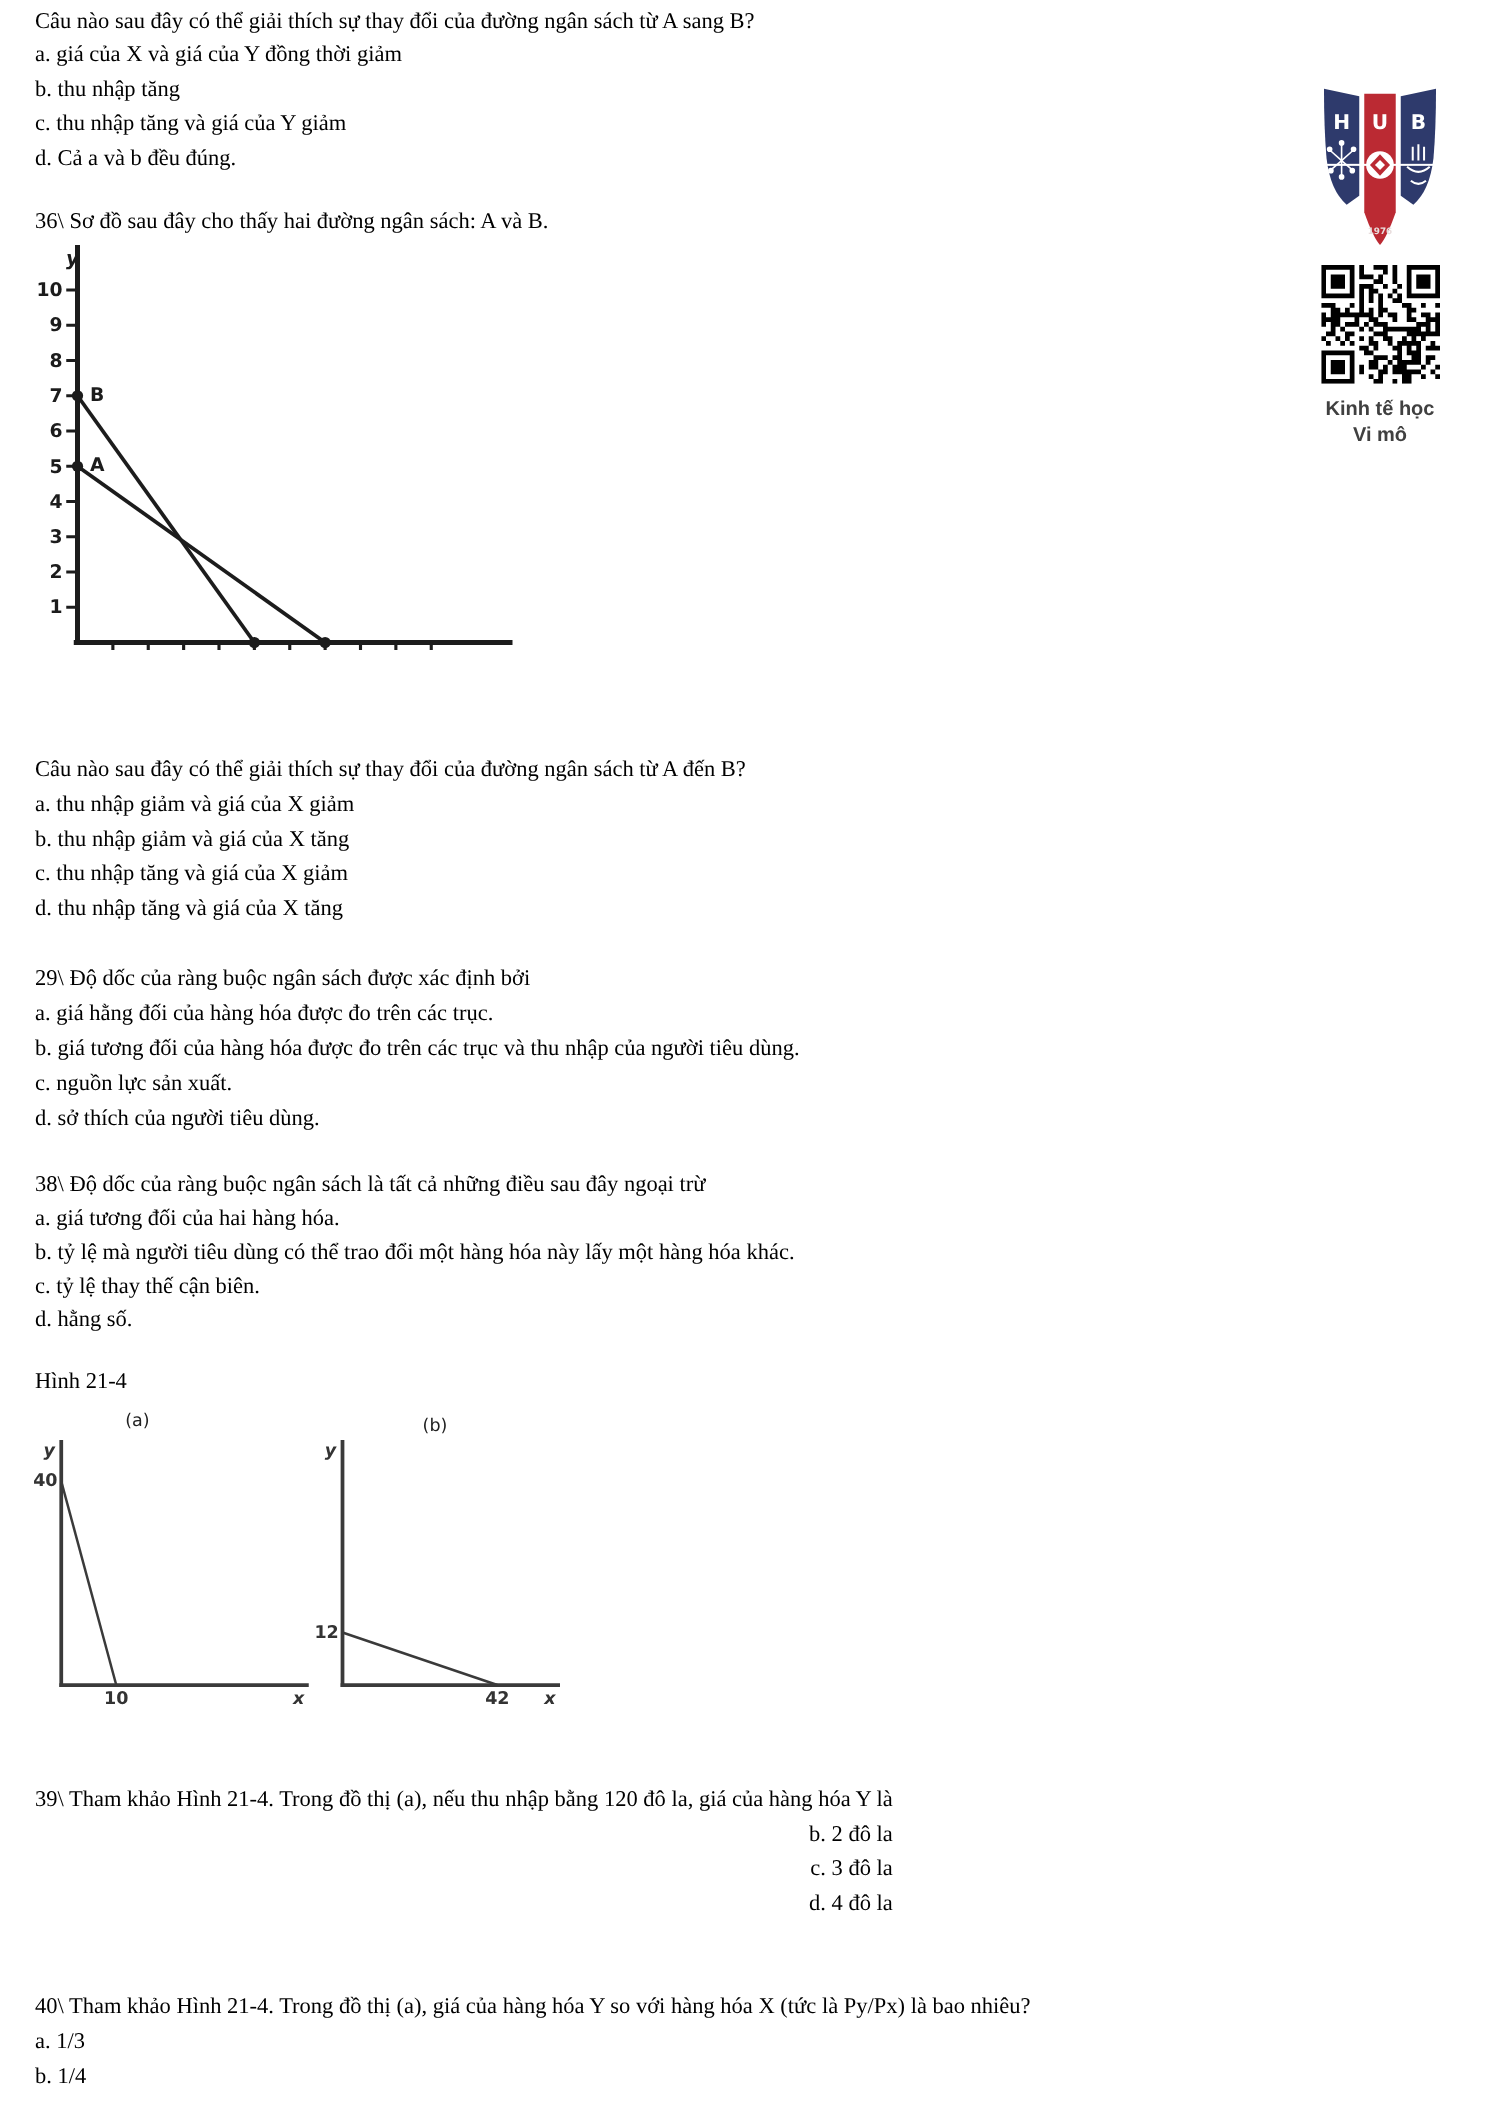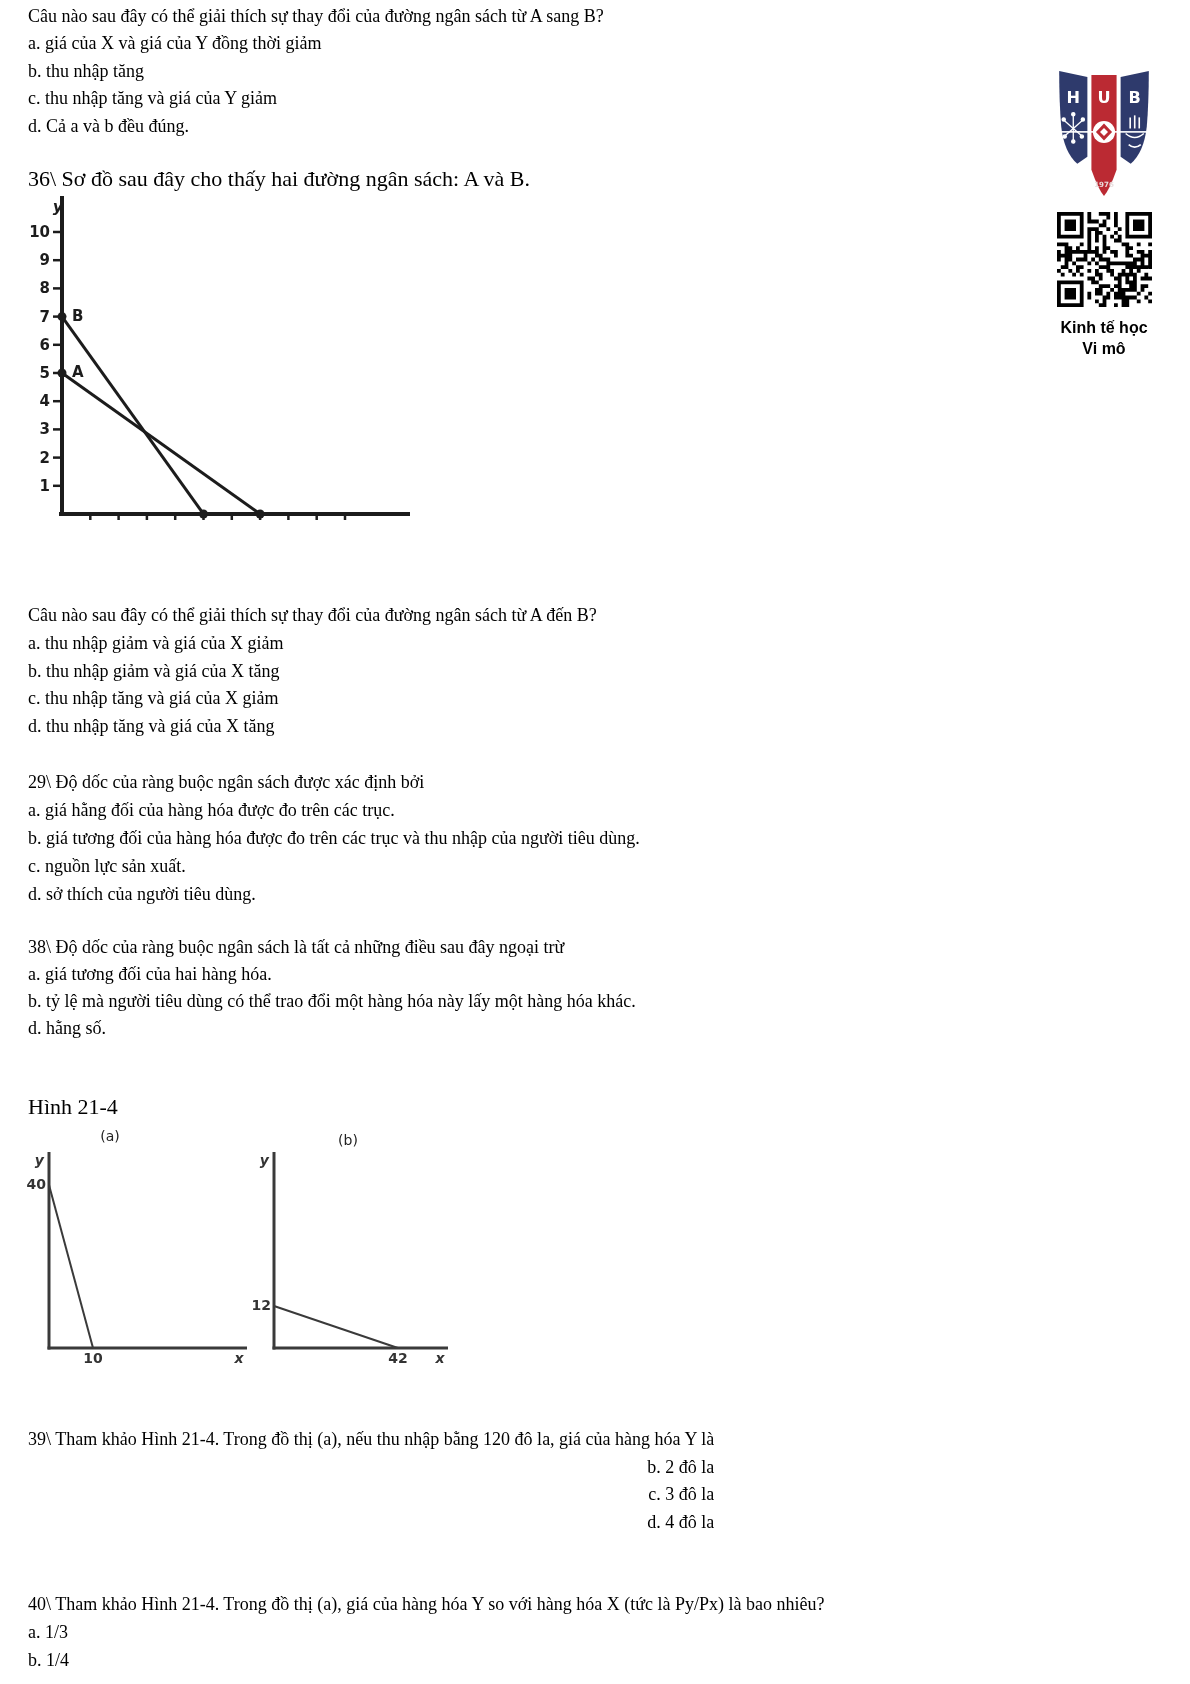--- a/index.html
+++ b/index.html
@@ -7,21 +7,21 @@
     width:1190px;height:1684px;position:relative;background:#ffffff;
     font-family:"Liberation Serif",serif;color:#000;overflow:hidden;
   }
   .tblock{position:absolute;left:28px;font-size:18px;white-space:nowrap;}
   .tblock div{min-height:1em;}
   .lh274 div{line-height:27.4px;}
   .lh278 div{line-height:27.8px;}
   .lh28 div{line-height:28px;}
   .lh27 div{line-height:27px;}
   .lh275 div{line-height:27.5px;text-align:right;}
-  .single{position:absolute;left:28px;font-size:22px;white-space:nowrap;}
+  .single{position:absolute;left:28px;font-size:18px;white-space:nowrap;}
   svg text{user-select:none;}
   .tick{font:bold 15px "DejaVu Sans",sans-serif;fill:#1c1c1c;}
   .axis-title{font:italic bold 16px "DejaVu Sans",sans-serif;fill:#1c1c1c;}
   .fig-tick{font:bold 14px "DejaVu Sans",sans-serif;fill:#333;}
   .fig-axis{font:italic bold 14px "DejaVu Sans",sans-serif;fill:#333;}
   .fig-letter{font:14px "DejaVu Sans",sans-serif;fill:#222;}
   .caption{
     position:absolute;left:1036px;top:317px;width:136px;text-align:center;
     font:bold 16px "Liberation Sans",sans-serif;line-height:21px;
   }
@@ -132,21 +132,21 @@
     <path d="M47.5,63.5 L51.5,67.5 L47.5,71.5 L43.5,67.5 Z" fill="#fff"></path>
   </g>
   <text x="47.5" y="122" text-anchor="middle" style="font:bold 7px 'DejaVu Sans',sans-serif" fill="#e9dede">1976</text>
 </svg>
 
 <svg id="qr-code" style="position:absolute;left:1057px;top:212px" width="95" height="95" viewBox="0 0 95 95">
     <rect x="0" y="0" width="95" height="95" fill="#fff"></rect>
     <path d="M30.40,0.00h3.80v3.80h-3.80zM41.80,0.00h3.80v3.80h-3.80zM45.60,0.00h3.80v3.80h-3.80zM49.40,0.00h3.80v3.80h-3.80zM57.00,0.00h3.80v3.80h-3.80zM30.40,3.80h3.80v3.80h-3.80zM49.40,3.80h3.80v3.80h-3.80zM57.00,3.80h3.80v3.80h-3.80zM30.40,7.60h3.80v3.80h-3.80zM34.20,7.60h3.80v3.80h-3.80zM38.00,7.60h3.80v3.80h-3.80zM45.60,7.60h3.80v3.80h-3.80zM57.00,7.60h3.80v3.80h-3.80zM41.80,11.40h3.80v3.80h-3.80zM45.60,11.40h3.80v3.80h-3.80zM57.00,11.40h3.80v3.80h-3.80zM30.40,15.20h3.80v3.80h-3.80zM34.20,15.20h3.80v3.80h-3.80zM38.00,15.20h3.80v3.80h-3.80zM49.40,15.20h3.80v3.80h-3.80zM60.80,15.20h3.80v3.80h-3.80zM30.40,19.00h3.80v3.80h-3.80zM38.00,19.00h3.80v3.80h-3.80zM41.80,19.00h3.80v3.80h-3.80zM57.00,19.00h3.80v3.80h-3.80zM30.40,22.80h3.80v3.80h-3.80zM38.00,22.80h3.80v3.80h-3.80zM45.60,22.80h3.80v3.80h-3.80zM53.20,22.80h3.80v3.80h-3.80zM60.80,22.80h3.80v3.80h-3.80zM30.40,26.60h3.80v3.80h-3.80zM38.00,26.60h3.80v3.80h-3.80zM45.60,26.60h3.80v3.80h-3.80zM57.00,26.60h3.80v3.80h-3.80zM60.80,26.60h3.80v3.80h-3.80zM0.00,30.40h3.80v3.80h-3.80zM3.80,30.40h3.80v3.80h-3.80zM7.60,30.40h3.80v3.80h-3.80zM22.80,30.40h3.80v3.80h-3.80zM30.40,30.40h3.80v3.80h-3.80zM45.60,30.40h3.80v3.80h-3.80zM64.60,30.40h3.80v3.80h-3.80zM68.40,30.40h3.80v3.80h-3.80zM79.80,30.40h3.80v3.80h-3.80zM91.20,30.40h3.80v3.80h-3.80zM7.60,34.20h3.80v3.80h-3.80zM11.40,34.20h3.80v3.80h-3.80zM19.00,34.20h3.80v3.80h-3.80zM30.40,34.20h3.80v3.80h-3.80zM38.00,34.20h3.80v3.80h-3.80zM45.60,34.20h3.80v3.80h-3.80zM49.40,34.20h3.80v3.80h-3.80zM68.40,34.20h3.80v3.80h-3.80zM72.20,34.20h3.80v3.80h-3.80zM0.00,38.00h3.80v3.80h-3.80zM7.60,38.00h3.80v3.80h-3.80zM11.40,38.00h3.80v3.80h-3.80zM15.20,38.00h3.80v3.80h-3.80zM19.00,38.00h3.80v3.80h-3.80zM22.80,38.00h3.80v3.80h-3.80zM26.60,38.00h3.80v3.80h-3.80zM30.40,38.00h3.80v3.80h-3.80zM34.20,38.00h3.80v3.80h-3.80zM38.00,38.00h3.80v3.80h-3.80zM45.60,38.00h3.80v3.80h-3.80zM53.20,38.00h3.80v3.80h-3.80zM57.00,38.00h3.80v3.80h-3.80zM68.40,38.00h3.80v3.80h-3.80zM79.80,38.00h3.80v3.80h-3.80zM83.60,38.00h3.80v3.80h-3.80zM91.20,38.00h3.80v3.80h-3.80zM0.00,41.80h3.80v3.80h-3.80zM3.80,41.80h3.80v3.80h-3.80zM7.60,41.80h3.80v3.80h-3.80zM11.40,41.80h3.80v3.80h-3.80zM26.60,41.80h3.80v3.80h-3.80zM38.00,41.80h3.80v3.80h-3.80zM41.80,41.80h3.80v3.80h-3.80zM57.00,41.80h3.80v3.80h-3.80zM68.40,41.80h3.80v3.80h-3.80zM72.20,41.80h3.80v3.80h-3.80zM83.60,41.80h3.80v3.80h-3.80zM87.40,41.80h3.80v3.80h-3.80zM91.20,41.80h3.80v3.80h-3.80zM0.00,45.60h3.80v3.80h-3.80zM7.60,45.60h3.80v3.80h-3.80zM11.40,45.60h3.80v3.80h-3.80zM19.00,45.60h3.80v3.80h-3.80zM22.80,45.60h3.80v3.80h-3.80zM26.60,45.60h3.80v3.80h-3.80zM34.20,45.60h3.80v3.80h-3.80zM41.80,45.60h3.80v3.80h-3.80zM45.60,45.60h3.80v3.80h-3.80zM49.40,45.60h3.80v3.80h-3.80zM76.00,45.60h3.80v3.80h-3.80zM79.80,45.60h3.80v3.80h-3.80zM83.60,45.60h3.80v3.80h-3.80zM91.20,45.60h3.80v3.80h-3.80zM7.60,49.40h3.80v3.80h-3.80zM15.20,49.40h3.80v3.80h-3.80zM30.40,49.40h3.80v3.80h-3.80zM38.00,49.40h3.80v3.80h-3.80zM49.40,49.40h3.80v3.80h-3.80zM53.20,49.40h3.80v3.80h-3.80zM57.00,49.40h3.80v3.80h-3.80zM60.80,49.40h3.80v3.80h-3.80zM64.60,49.40h3.80v3.80h-3.80zM68.40,49.40h3.80v3.80h-3.80zM72.20,49.40h3.80v3.80h-3.80zM76.00,49.40h3.80v3.80h-3.80zM83.60,49.40h3.80v3.80h-3.80zM91.20,49.40h3.80v3.80h-3.80zM3.80,53.20h3.80v3.80h-3.80zM7.60,53.20h3.80v3.80h-3.80zM19.00,53.20h3.80v3.80h-3.80zM22.80,53.20h3.80v3.80h-3.80zM41.80,53.20h3.80v3.80h-3.80zM45.60,53.20h3.80v3.80h-3.80zM49.40,53.20h3.80v3.80h-3.80zM68.40,53.20h3.80v3.80h-3.80zM72.20,53.20h3.80v3.80h-3.80zM76.00,53.20h3.80v3.80h-3.80zM79.80,53.20h3.80v3.80h-3.80zM83.60,53.20h3.80v3.80h-3.80zM87.40,53.20h3.80v3.80h-3.80zM91.20,53.20h3.80v3.80h-3.80zM0.00,57.00h3.80v3.80h-3.80zM11.40,57.00h3.80v3.80h-3.80zM19.00,57.00h3.80v3.80h-3.80zM30.40,57.00h3.80v3.80h-3.80zM38.00,57.00h3.80v3.80h-3.80zM49.40,57.00h3.80v3.80h-3.80zM53.20,57.00h3.80v3.80h-3.80zM64.60,57.00h3.80v3.80h-3.80zM72.20,57.00h3.80v3.80h-3.80zM79.80,57.00h3.80v3.80h-3.80zM3.80,60.80h3.80v3.80h-3.80zM15.20,60.80h3.80v3.80h-3.80zM22.80,60.80h3.80v3.80h-3.80zM38.00,60.80h3.80v3.80h-3.80zM41.80,60.80h3.80v3.80h-3.80zM53.20,60.80h3.80v3.80h-3.80zM60.80,60.80h3.80v3.80h-3.80zM64.60,60.80h3.80v3.80h-3.80zM68.40,60.80h3.80v3.80h-3.80zM87.40,60.80h3.80v3.80h-3.80zM30.40,64.60h3.80v3.80h-3.80zM34.20,64.60h3.80v3.80h-3.80zM41.80,64.60h3.80v3.80h-3.80zM57.00,64.60h3.80v3.80h-3.80zM60.80,64.60h3.80v3.80h-3.80zM68.40,64.60h3.80v3.80h-3.80zM83.60,64.60h3.80v3.80h-3.80zM87.40,64.60h3.80v3.80h-3.80zM91.20,64.60h3.80v3.80h-3.80zM34.20,68.40h3.80v3.80h-3.80zM38.00,68.40h3.80v3.80h-3.80zM72.20,68.40h3.80v3.80h-3.80zM41.80,72.20h3.80v3.80h-3.80zM45.60,72.20h3.80v3.80h-3.80zM49.40,72.20h3.80v3.80h-3.80zM57.00,72.20h3.80v3.80h-3.80zM72.20,72.20h3.80v3.80h-3.80zM83.60,72.20h3.80v3.80h-3.80zM87.40,72.20h3.80v3.80h-3.80zM38.00,76.00h3.80v3.80h-3.80zM41.80,76.00h3.80v3.80h-3.80zM53.20,76.00h3.80v3.80h-3.80zM64.60,76.00h3.80v3.80h-3.80zM72.20,76.00h3.80v3.80h-3.80zM76.00,76.00h3.80v3.80h-3.80zM83.60,76.00h3.80v3.80h-3.80zM30.40,79.80h3.80v3.80h-3.80zM38.00,79.80h3.80v3.80h-3.80zM41.80,79.80h3.80v3.80h-3.80zM49.40,79.80h3.80v3.80h-3.80zM57.00,79.80h3.80v3.80h-3.80zM60.80,79.80h3.80v3.80h-3.80zM64.60,79.80h3.80v3.80h-3.80zM79.80,79.80h3.80v3.80h-3.80zM91.20,79.80h3.80v3.80h-3.80zM30.40,83.60h3.80v3.80h-3.80zM45.60,83.60h3.80v3.80h-3.80zM49.40,83.60h3.80v3.80h-3.80zM57.00,83.60h3.80v3.80h-3.80zM60.80,83.60h3.80v3.80h-3.80zM64.60,83.60h3.80v3.80h-3.80zM68.40,83.60h3.80v3.80h-3.80zM72.20,83.60h3.80v3.80h-3.80zM76.00,83.60h3.80v3.80h-3.80zM87.40,83.60h3.80v3.80h-3.80zM38.00,87.40h3.80v3.80h-3.80zM45.60,87.40h3.80v3.80h-3.80zM64.60,87.40h3.80v3.80h-3.80zM68.40,87.40h3.80v3.80h-3.80zM79.80,87.40h3.80v3.80h-3.80zM91.20,87.40h3.80v3.80h-3.80zM41.80,91.20h3.80v3.80h-3.80zM45.60,91.20h3.80v3.80h-3.80zM57.00,91.20h3.80v3.80h-3.80zM64.60,91.20h3.80v3.80h-3.80zM68.40,91.20h3.80v3.80h-3.80zM0.00,0.00h3.80v3.80h-3.80zM3.80,0.00h3.80v3.80h-3.80zM7.60,0.00h3.80v3.80h-3.80zM11.40,0.00h3.80v3.80h-3.80zM15.20,0.00h3.80v3.80h-3.80zM19.00,0.00h3.80v3.80h-3.80zM22.80,0.00h3.80v3.80h-3.80zM0.00,3.80h3.80v3.80h-3.80zM22.80,3.80h3.80v3.80h-3.80zM0.00,7.60h3.80v3.80h-3.80zM7.60,7.60h3.80v3.80h-3.80zM11.40,7.60h3.80v3.80h-3.80zM15.20,7.60h3.80v3.80h-3.80zM22.80,7.60h3.80v3.80h-3.80zM0.00,11.40h3.80v3.80h-3.80zM7.60,11.40h3.80v3.80h-3.80zM11.40,11.40h3.80v3.80h-3.80zM15.20,11.40h3.80v3.80h-3.80zM22.80,11.40h3.80v3.80h-3.80zM0.00,15.20h3.80v3.80h-3.80zM7.60,15.20h3.80v3.80h-3.80zM11.40,15.20h3.80v3.80h-3.80zM15.20,15.20h3.80v3.80h-3.80zM22.80,15.20h3.80v3.80h-3.80zM0.00,19.00h3.80v3.80h-3.80zM22.80,19.00h3.80v3.80h-3.80zM0.00,22.80h3.80v3.80h-3.80zM3.80,22.80h3.80v3.80h-3.80zM7.60,22.80h3.80v3.80h-3.80zM11.40,22.80h3.80v3.80h-3.80zM15.20,22.80h3.80v3.80h-3.80zM19.00,22.80h3.80v3.80h-3.80zM22.80,22.80h3.80v3.80h-3.80zM68.40,0.00h3.80v3.80h-3.80zM72.20,0.00h3.80v3.80h-3.80zM76.00,0.00h3.80v3.80h-3.80zM79.80,0.00h3.80v3.80h-3.80zM83.60,0.00h3.80v3.80h-3.80zM87.40,0.00h3.80v3.80h-3.80zM91.20,0.00h3.80v3.80h-3.80zM68.40,3.80h3.80v3.80h-3.80zM91.20,3.80h3.80v3.80h-3.80zM68.40,7.60h3.80v3.80h-3.80zM76.00,7.60h3.80v3.80h-3.80zM79.80,7.60h3.80v3.80h-3.80zM83.60,7.60h3.80v3.80h-3.80zM91.20,7.60h3.80v3.80h-3.80zM68.40,11.40h3.80v3.80h-3.80zM76.00,11.40h3.80v3.80h-3.80zM79.80,11.40h3.80v3.80h-3.80zM83.60,11.40h3.80v3.80h-3.80zM91.20,11.40h3.80v3.80h-3.80zM68.40,15.20h3.80v3.80h-3.80zM76.00,15.20h3.80v3.80h-3.80zM79.80,15.20h3.80v3.80h-3.80zM83.60,15.20h3.80v3.80h-3.80zM91.20,15.20h3.80v3.80h-3.80zM68.40,19.00h3.80v3.80h-3.80zM91.20,19.00h3.80v3.80h-3.80zM68.40,22.80h3.80v3.80h-3.80zM72.20,22.80h3.80v3.80h-3.80zM76.00,22.80h3.80v3.80h-3.80zM79.80,22.80h3.80v3.80h-3.80zM83.60,22.80h3.80v3.80h-3.80zM87.40,22.80h3.80v3.80h-3.80zM91.20,22.80h3.80v3.80h-3.80zM0.00,68.40h3.80v3.80h-3.80zM3.80,68.40h3.80v3.80h-3.80zM7.60,68.40h3.80v3.80h-3.80zM11.40,68.40h3.80v3.80h-3.80zM15.20,68.40h3.80v3.80h-3.80zM19.00,68.40h3.80v3.80h-3.80zM22.80,68.40h3.80v3.80h-3.80zM0.00,72.20h3.80v3.80h-3.80zM22.80,72.20h3.80v3.80h-3.80zM0.00,76.00h3.80v3.80h-3.80zM7.60,76.00h3.80v3.80h-3.80zM11.40,76.00h3.80v3.80h-3.80zM15.20,76.00h3.80v3.80h-3.80zM22.80,76.00h3.80v3.80h-3.80zM0.00,79.80h3.80v3.80h-3.80zM7.60,79.80h3.80v3.80h-3.80zM11.40,79.80h3.80v3.80h-3.80zM15.20,79.80h3.80v3.80h-3.80zM22.80,79.80h3.80v3.80h-3.80zM0.00,83.60h3.80v3.80h-3.80zM7.60,83.60h3.80v3.80h-3.80zM11.40,83.60h3.80v3.80h-3.80zM15.20,83.60h3.80v3.80h-3.80zM22.80,83.60h3.80v3.80h-3.80zM0.00,87.40h3.80v3.80h-3.80zM22.80,87.40h3.80v3.80h-3.80zM0.00,91.20h3.80v3.80h-3.80zM3.80,91.20h3.80v3.80h-3.80zM7.60,91.20h3.80v3.80h-3.80zM11.40,91.20h3.80v3.80h-3.80zM15.20,91.20h3.80v3.80h-3.80zM19.00,91.20h3.80v3.80h-3.80zM22.80,91.20h3.80v3.80h-3.80zM60.80,60.80h3.80v3.80h-3.80zM64.60,60.80h3.80v3.80h-3.80zM68.40,60.80h3.80v3.80h-3.80zM72.20,60.80h3.80v3.80h-3.80zM76.00,60.80h3.80v3.80h-3.80zM60.80,64.60h3.80v3.80h-3.80zM76.00,64.60h3.80v3.80h-3.80zM60.80,68.40h3.80v3.80h-3.80zM68.40,68.40h3.80v3.80h-3.80zM76.00,68.40h3.80v3.80h-3.80zM60.80,72.20h3.80v3.80h-3.80zM76.00,72.20h3.80v3.80h-3.80zM60.80,76.00h3.80v3.80h-3.80zM64.60,76.00h3.80v3.80h-3.80zM68.40,76.00h3.80v3.80h-3.80zM72.20,76.00h3.80v3.80h-3.80zM76.00,76.00h3.80v3.80h-3.80z" fill="#000"></path>
   </svg>
 
-<div class="caption" style="color: #000000; text-align: center;">
+<div class="caption" style="color: #404040; text-align: center;">
   <div>Kinh tế học</div>
   <div>Vi mô</div>
 </div>
 
 <div class="tblock lh278" style="top:602px">
   <div>Câu nào sau đây có thể giải thích sự thay đổi của đường ngân sách từ A đến B?</div>
   <div>a. thu nhập giảm và giá của X giảm</div>
   <div>b. thu nhập giảm và giá của X tăng</div>
   <div>c. thu nhập tăng và giá của X giảm</div>
   <div>d. thu nhập tăng và giá của X tăng</div>
@@ -157,20 +157,21 @@
   <div>a. giá hằng đối của hàng hóa được đo trên các trục.</div>
   <div>b. giá tương đối của hàng hóa được đo trên các trục và thu nhập của người tiêu dùng.</div>
   <div>c. nguồn lực sản xuất.</div>
   <div>d. sở thích của người tiêu dùng.</div>
 </div>
 
 <div class="tblock lh27" style="top:934px">
   <div>38\ Độ dốc của ràng buộc ngân sách là tất cả những điều sau đây ngoại trừ</div>
   <div>a. giá tương đối của hai hàng hóa.</div>
   <div>b. tỷ lệ mà người tiêu dùng có thể trao đổi một hàng hóa này lấy một hàng hóa khác.</div>
+  <div>c. tỷ lệ thay thế cận biên.</div>
   <div>d. hằng số.</div>
 </div>
 
 <div class="single" style="top:1094px">Hình 21-4</div>
 
 <svg id="fig-21-4" style="position:absolute;left:20px;top:1125px" width="440" height="245" viewBox="0 0 440 245">
     <text x="90" y="16" text-anchor="middle" class="fig-letter">(a)</text>
     <line x1="29" y1="27" x2="29" y2="224.5" stroke="#3a3a3a" stroke-width="3"></line>
     <line x1="27.5" y1="223" x2="227" y2="223" stroke="#3a3a3a" stroke-width="3"></line>
     <line x1="29" y1="60" x2="73" y2="223" stroke="#3a3a3a" stroke-width="2"></line>

